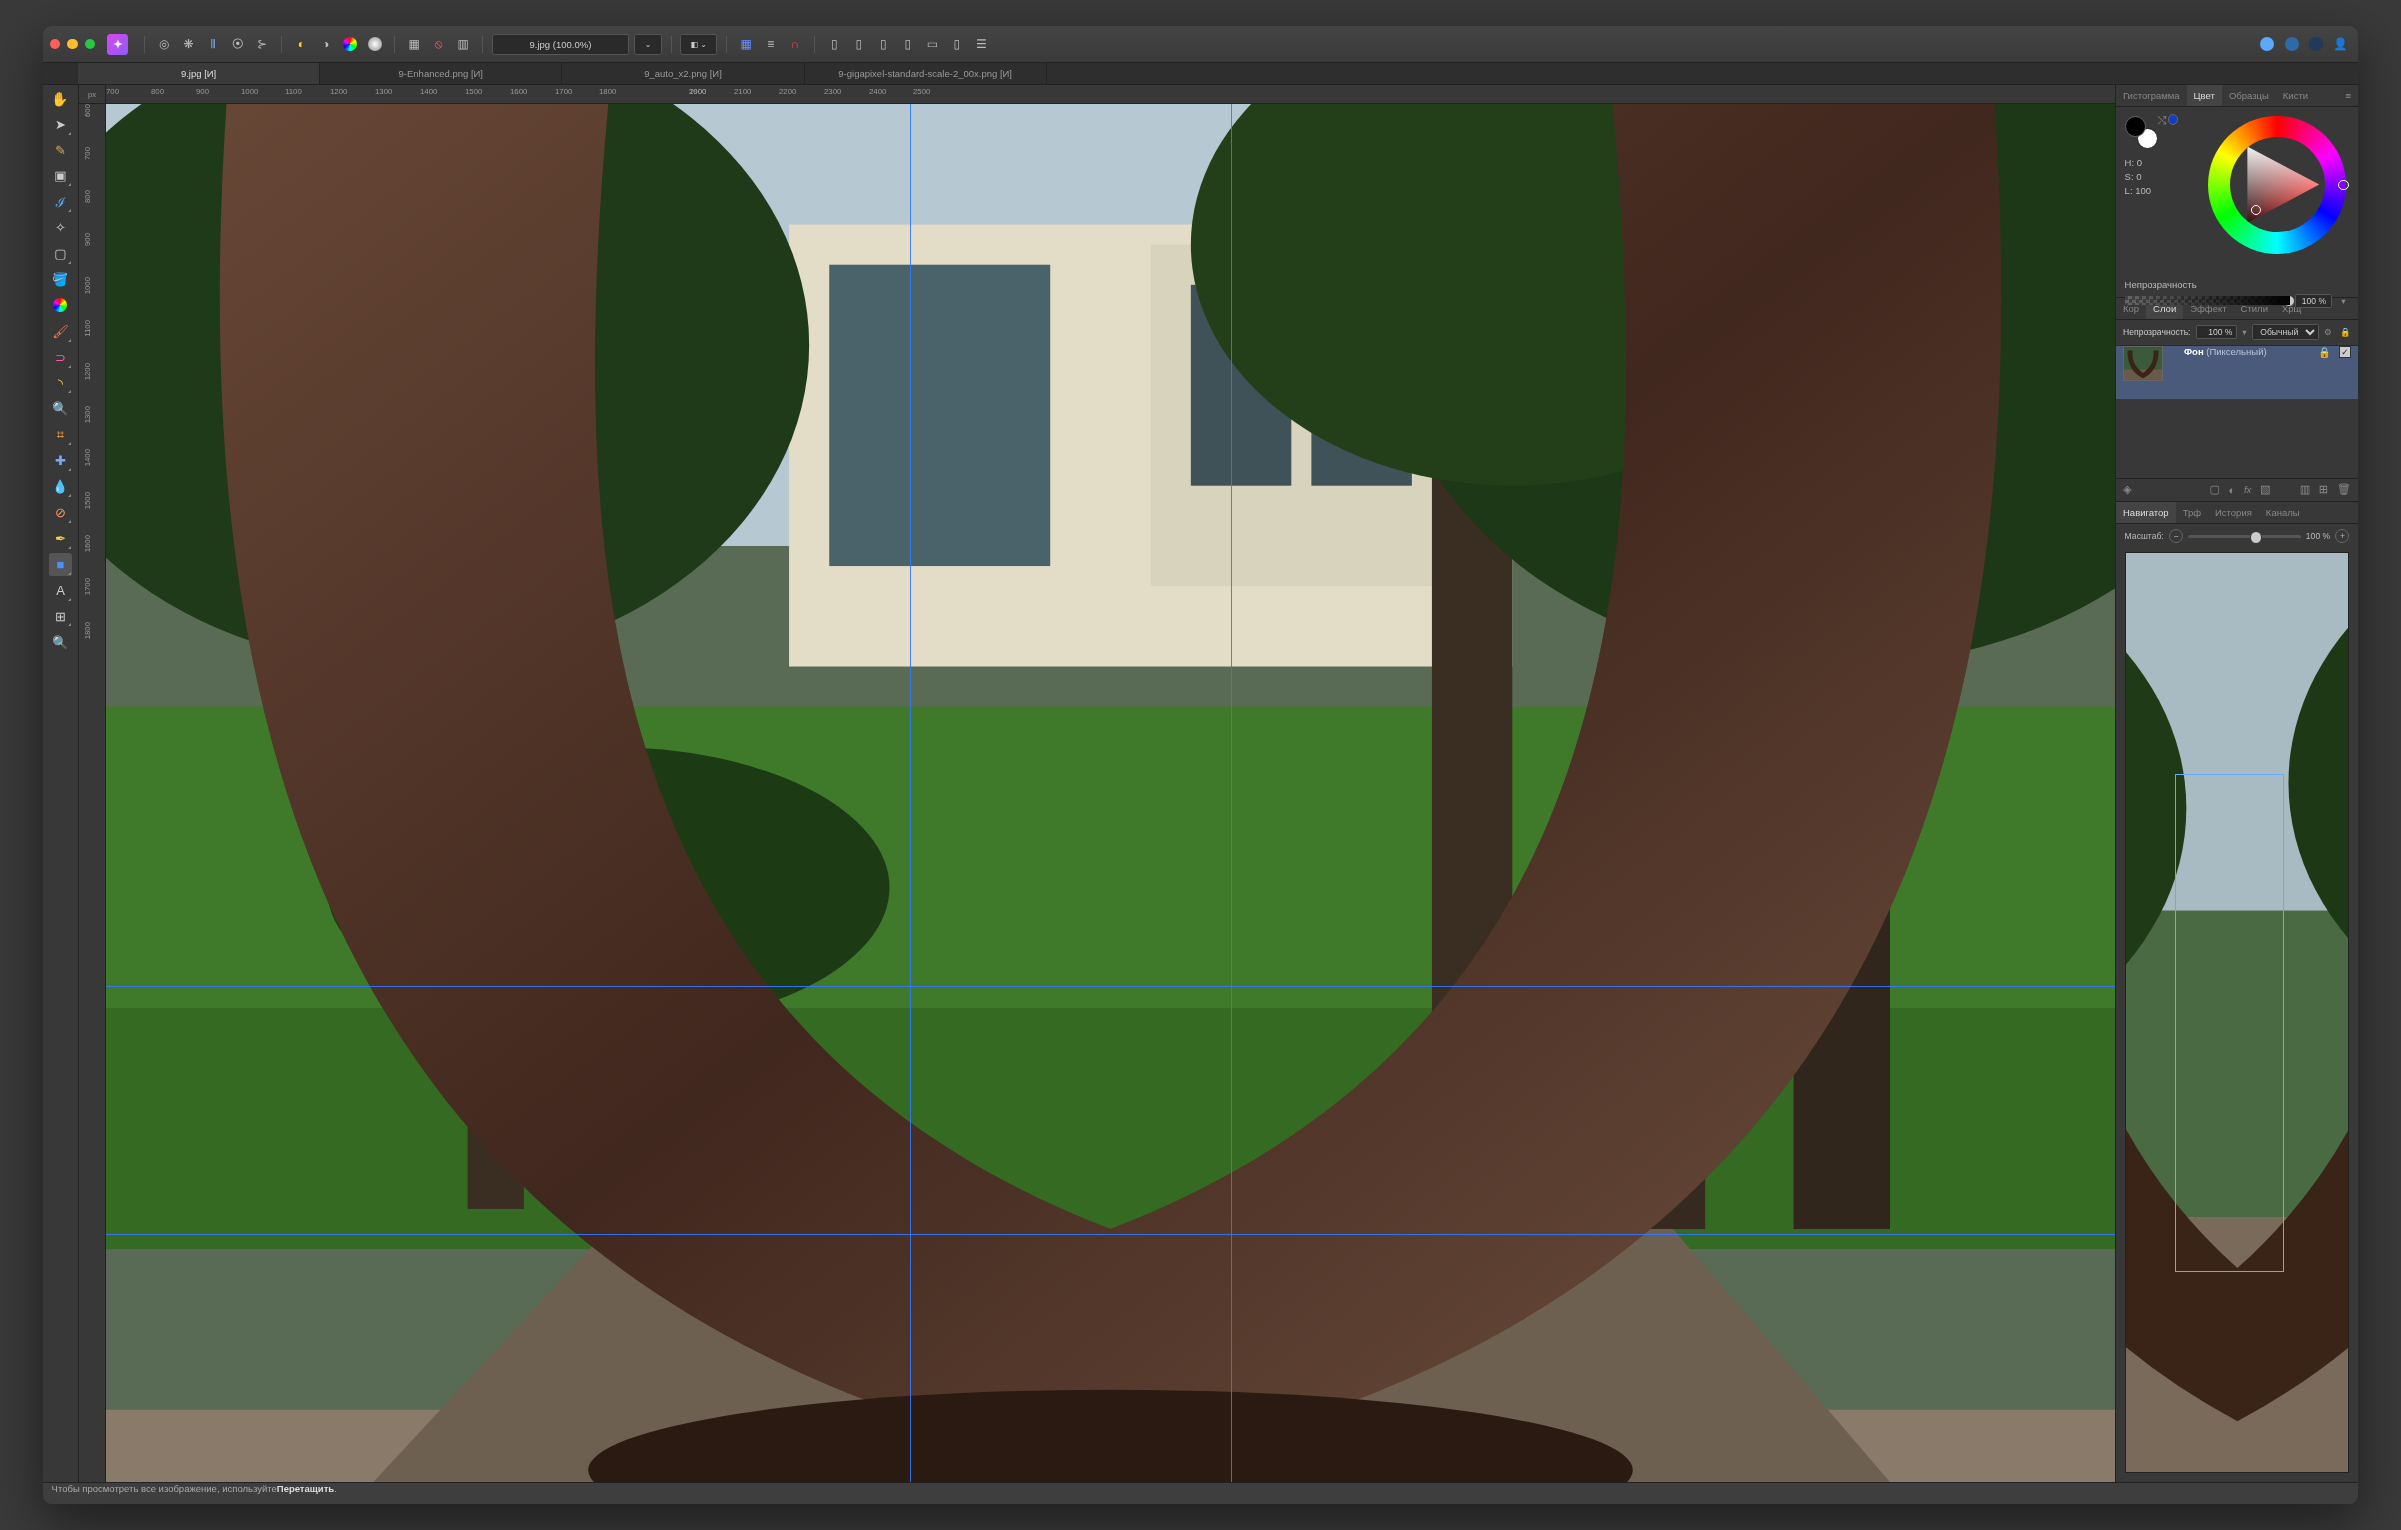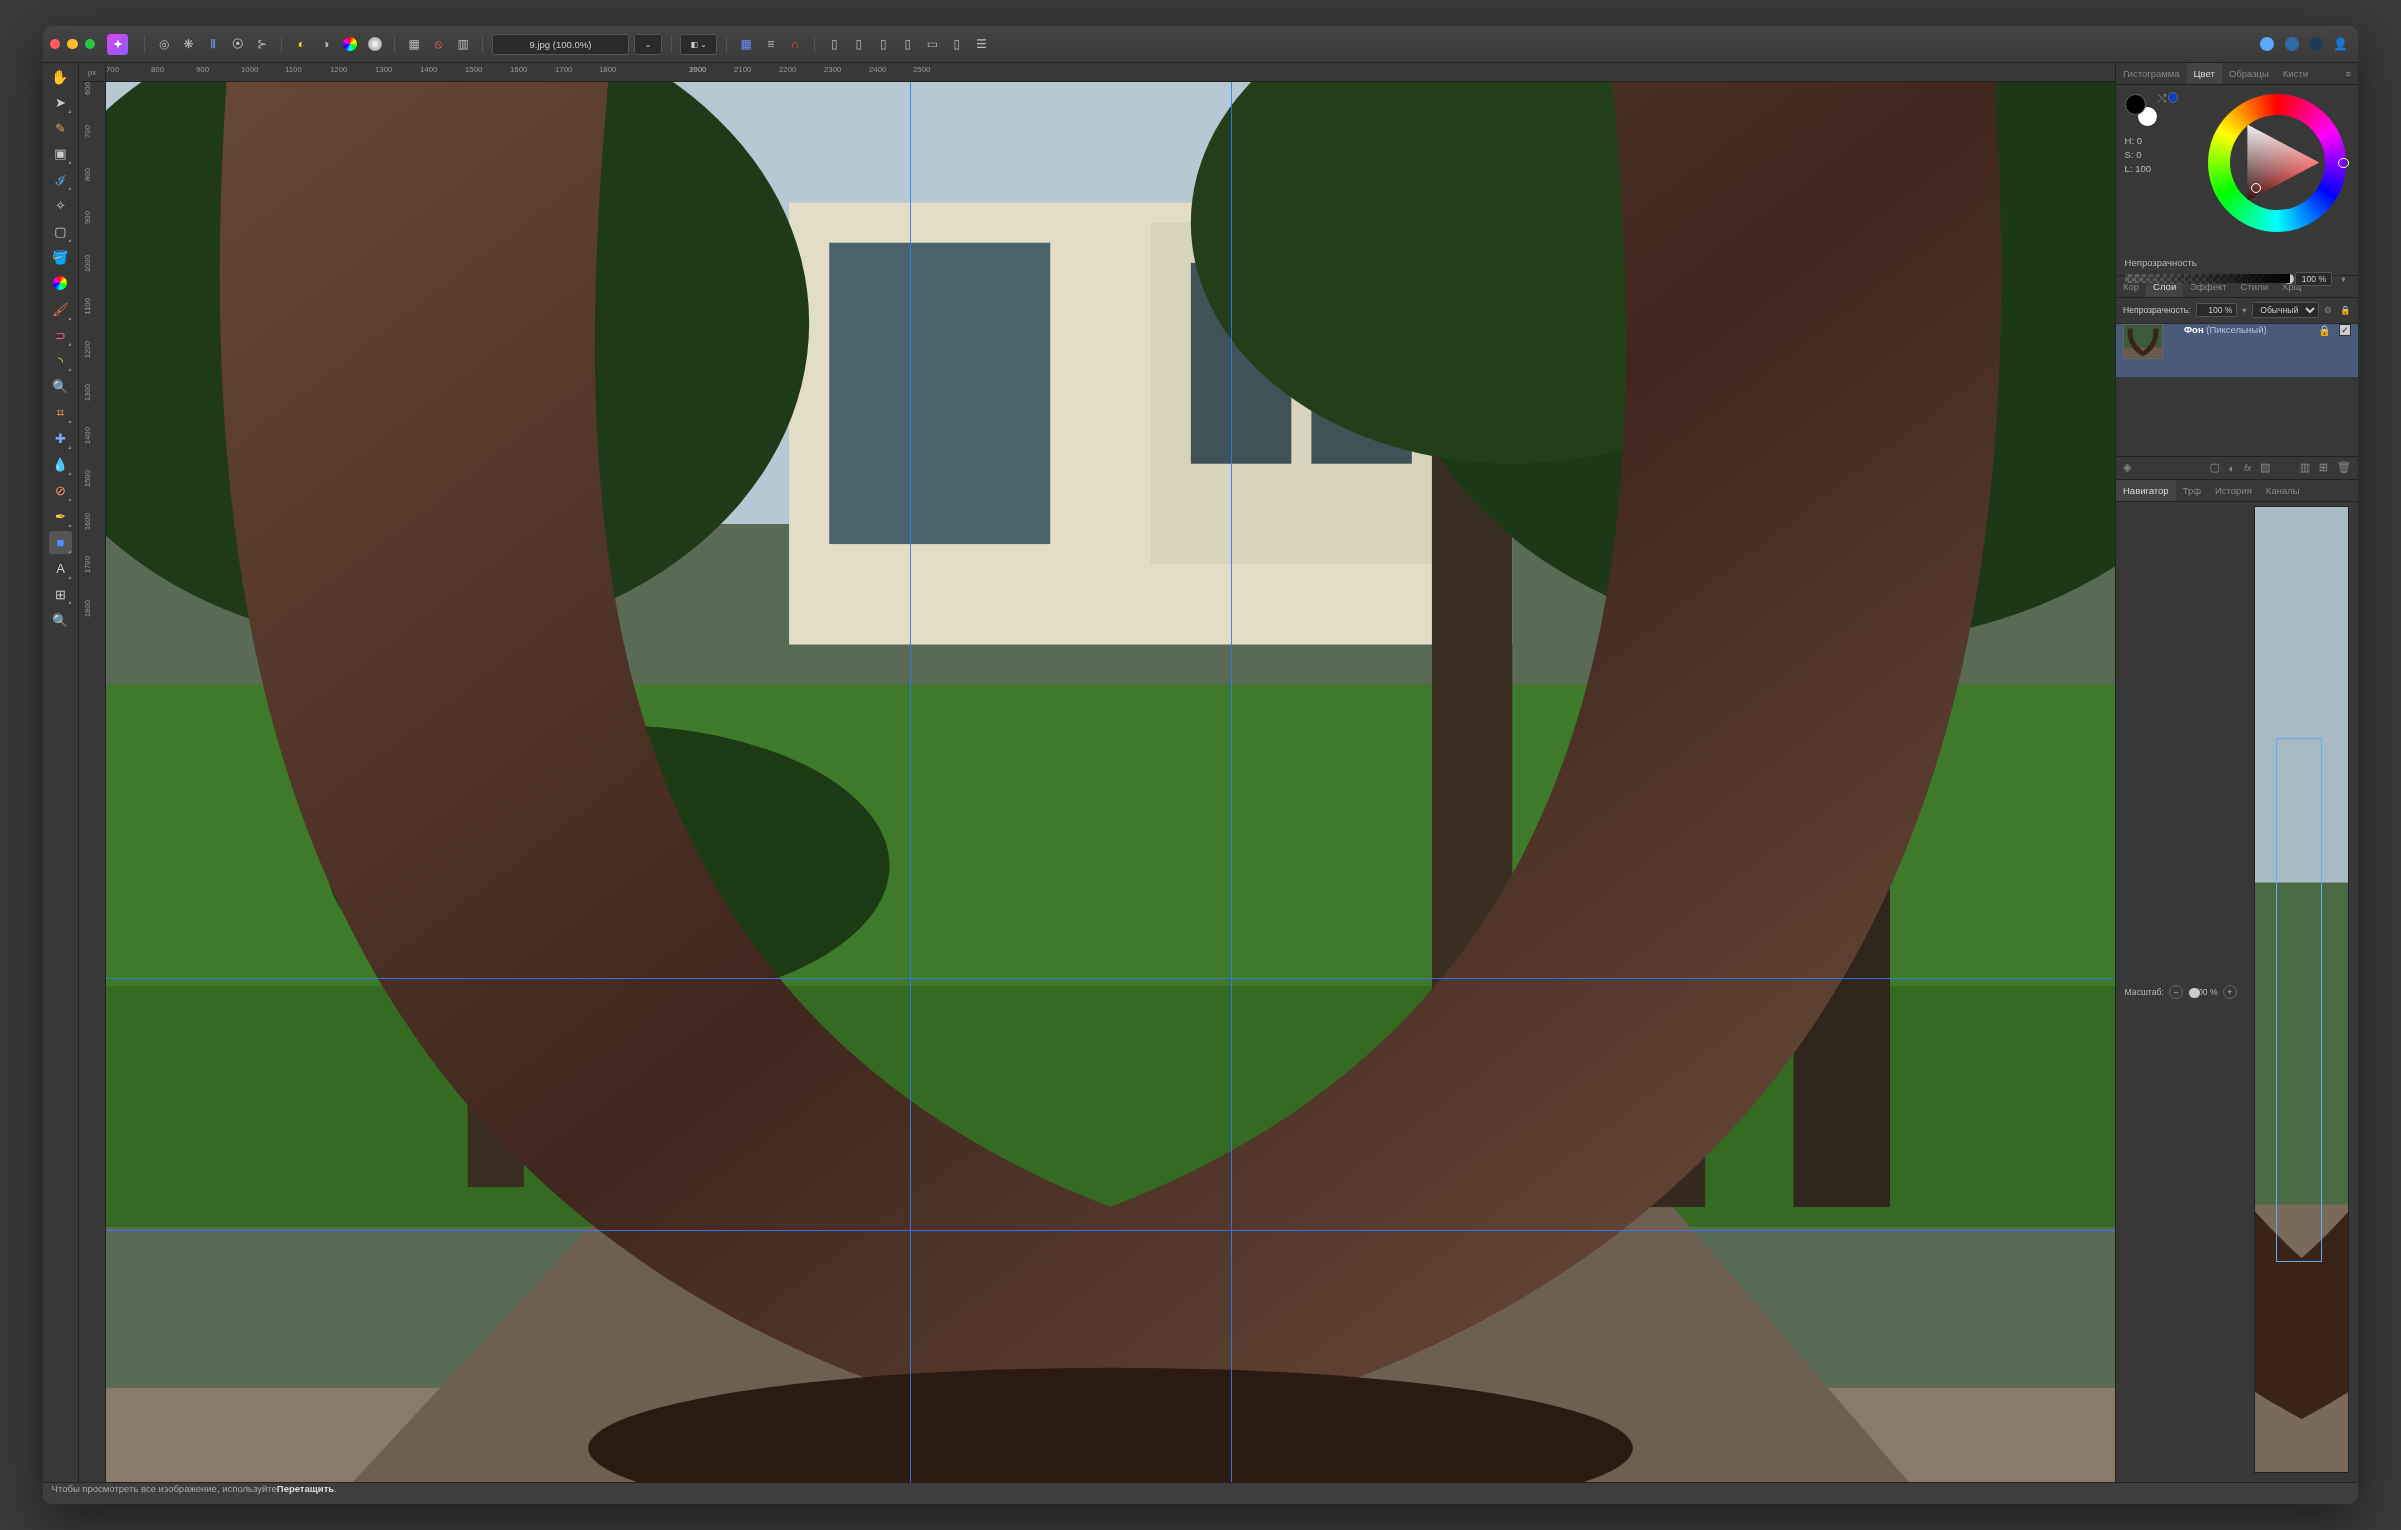--- a/index.html
+++ b/index.html
@@ -78,21 +78,21 @@
   .layer-row{height:53px;background:#4a5a7a;display:flex;align-items:flex-start;padding:0 7px;gap:21px;color:#eee}
   .layer-thumb{width:38px;height:33px;background:#223;border:0.9px solid #666;display:flex;align-items:center;justify-content:center}
   .layer-name{font-size:9.5px;flex:1}
   .layer-name b{color:#fff;font-weight:600}
   .lay-dim{color:#b8c4d8}
   .lay-right{display:flex;gap:7px;align-items:center;color:#b8c4d8;font-size:10.4px}
   .chk{width:10.4px;height:10.4px;background:#ccc;border:0.9px solid #333;display:flex;align-items:center;justify-content:center;color:#222;font-size:8.6px}
   .lay-footer{margin-top:auto;height:22.4px;border-top:0.9px solid #222;display:flex;align-items:center;padding:0 7px;gap:8.6px;color:#888;font-size:11.2px}
   .lay-footer .sp{flex:1}
   
-  .nav-panel{flex:1;display:flex;flex-direction:row}
+  .nav-panel{flex:1;display:flex;flex-direction:column}
   .zoom-row{display:flex;align-items:center;gap:5.2px;padding:5.2px 8.6px;font-size:8.6px;color:#bbb}
   .zoom-track{flex:1;height:3.5px;background:#555;border-radius:1.7px;position:relative}
   .zoom-knob{position:absolute;left:55%;top:-3.5px;width:10.4px;height:10.4px;border-radius:50%;background:#ccc;border:0.9px solid #333}
   .nav-thumb{margin:3.5px 8.6px 8.6px;flex:1;position:relative;border:0.9px solid #222;overflow:hidden}
   .nav-view{position:absolute;border:0.9px solid #6af;left:22%;top:24%;width:48%;height:54%}
   
   .statusbar{height:21px;background:#3e3e3e;border-top:0.9px solid #222;display:flex;align-items:flex-start;padding:0 8.6px;font-size:9.5px;color:#aaa}
   .statusbar b{color:#ddd;font-weight:600}
   svg{display:block}
 </style>
@@ -165,20 +165,26 @@
           <span style="width:14px;height:14px;border-radius:50%;background:#2f6aa8"></span>
         </div>
       <div class="tb-btn">
           <span style="width:14px;height:14px;border-radius:50%;background:#1f3a5a"></span>
         </div>
       <div class="tb-btn">👤</div>
     </div>
   </div>
 
 
+  <div class="doctabs">
+    <div class="doctab active">9.jpg [И]</div>
+    <div class="doctab">9-Enhanced.png [И]</div>
+    <div class="doctab">9_auto_x2.png [И]</div>
+    <div class="doctab">9-gigapixel-standard-scale-2_00x.png [И]</div>
+  </div>
 
   <div class="main">
 
     <div class="tools">
       <div class="hand-hdr">✋</div>
       <div class="tool">➤<span class="tri"></span></div>
       <div class="tool" style="color:#d8a25a">✎</div>
       <div class="tool">▣<span class="tri"></span></div>
       <div class="tool" style="color:#60b2ff">ℐ<span class="tri"></span></div>
       <div class="tool">✧</div>

